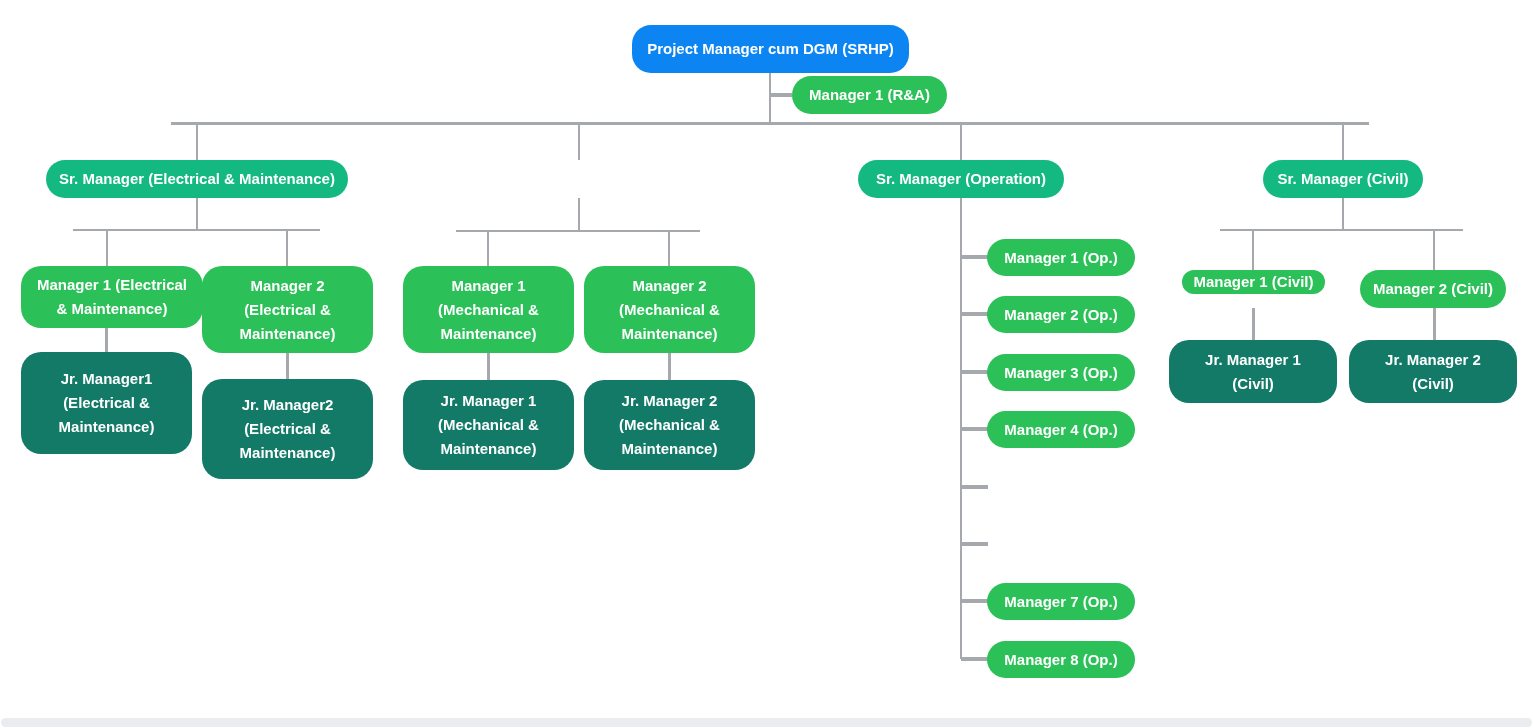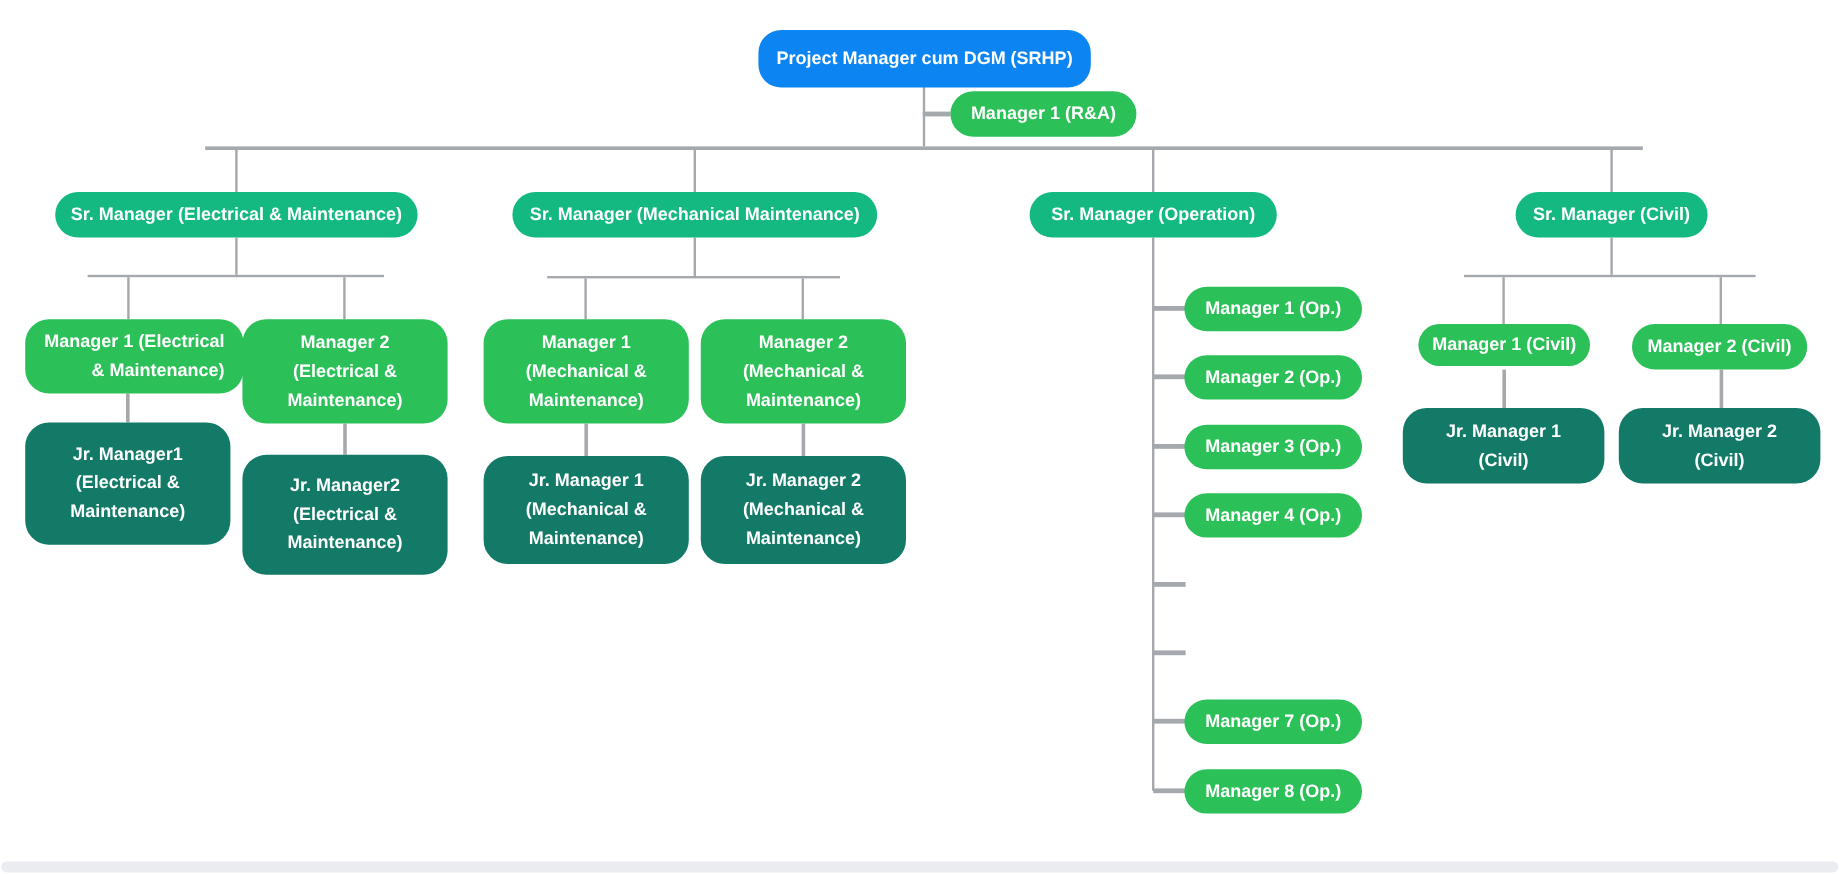--- a/index.html
+++ b/index.html
@@ -80,25 +80,24 @@
   <div class="line" style="left:1220px;top:229px;width:243px;height:2px;"></div>
   <div class="line" style="left:1252px;top:231px;width:2px;height:39px;"></div>
   <div class="line" style="left:1433px;top:231px;width:2px;height:39px;"></div>
   <div class="line" style="left:1252px;top:308px;width:3px;height:32px;"></div>
   <div class="line" style="left:1433px;top:308px;width:3px;height:32px;"></div>
 
   <div class="node root" style="left:632px;top:25px;width:277px;height:48px;">Project Manager cum DGM (SRHP)</div>
   <div class="node green" style="left:792px;top:76px;width:155px;height:38px;">Manager 1 (R&amp;A)</div>
 
   <div class="node teal" style="left:46px;top:160px;width:302px;height:38px;">Sr. Manager (Electrical &amp; Maintenance)</div>
-  <div class="node teal" style="left:427px;top:160px;width:304px;height:38px;">Sr. Manager (Mechanical Maintenance)</div>
   <div class="node teal" style="left:1263px;top:160px;width:160px;height:38px;">Sr. Manager (Civil)</div>
   <div class="node teal" style="left:858px;top:160px;width:206px;height:38px;">Sr. Manager (Operation)</div>
 
-  <div class="node green multi" style="left:21px;top:266px;width:182px;height:62px;text-align:right;">Manager 1 (Electrical
+  <div class="node green multi" style="left:21px;top:266px;width:182px;height:62px;">Manager 1 (Electrical
 &amp; Maintenance)</div>
   <div class="node green multi" style="left:202px;top:266px;width:171px;height:87px;">Manager 2
 (Electrical &amp;
 Maintenance)</div>
   <div class="node junior multi" style="left:21px;top:352px;width:171px;height:102px;">Jr. Manager1
 (Electrical &amp;
 Maintenance)</div>
   <div class="node junior multi" style="left:202px;top:379px;width:171px;height:100px;">Jr. Manager2
 (Electrical &amp;
 Maintenance)</div>
@@ -116,21 +115,21 @@
 (Mechanical &amp;
 Maintenance)</div>
 
   <div class="node green" style="left:987px;top:239px;width:148px;height:37px;">Manager 1 (Op.)</div>
   <div class="node green" style="left:987px;top:296px;width:148px;height:37px;">Manager 2 (Op.)</div>
   <div class="node green" style="left:987px;top:354px;width:148px;height:37px;">Manager 3 (Op.)</div>
   <div class="node green" style="left:987px;top:411px;width:148px;height:37px;">Manager 4 (Op.)</div>
   <div class="node green" style="left:987px;top:583px;width:148px;height:37px;">Manager 7 (Op.)</div>
   <div class="node green" style="left:987px;top:641px;width:148px;height:37px;">Manager 8 (Op.)</div>
 
-  <div class="node green" style="left:1182px;top:270px;width:143px;height:35px;">Manager 1 (Civil)</div>
+  <div class="node green" style="left:1182px;top:270px;width:143px;height:24px;">Manager 1 (Civil)</div>
   <div class="node green" style="left:1360px;top:270px;width:146px;height:38px;">Manager 2 (Civil)</div>
   <div class="node junior multi" style="left:1169px;top:340px;width:168px;height:63px;">Jr. Manager 1
 (Civil)</div>
   <div class="node junior multi" style="left:1349px;top:340px;width:168px;height:63px;">Jr. Manager 2
 (Civil)</div>
 
   <div class="scrollbar" style="left:1px;top:718px;width:1531px;height:9px;"></div>
 </div>
 
 </body></html>

